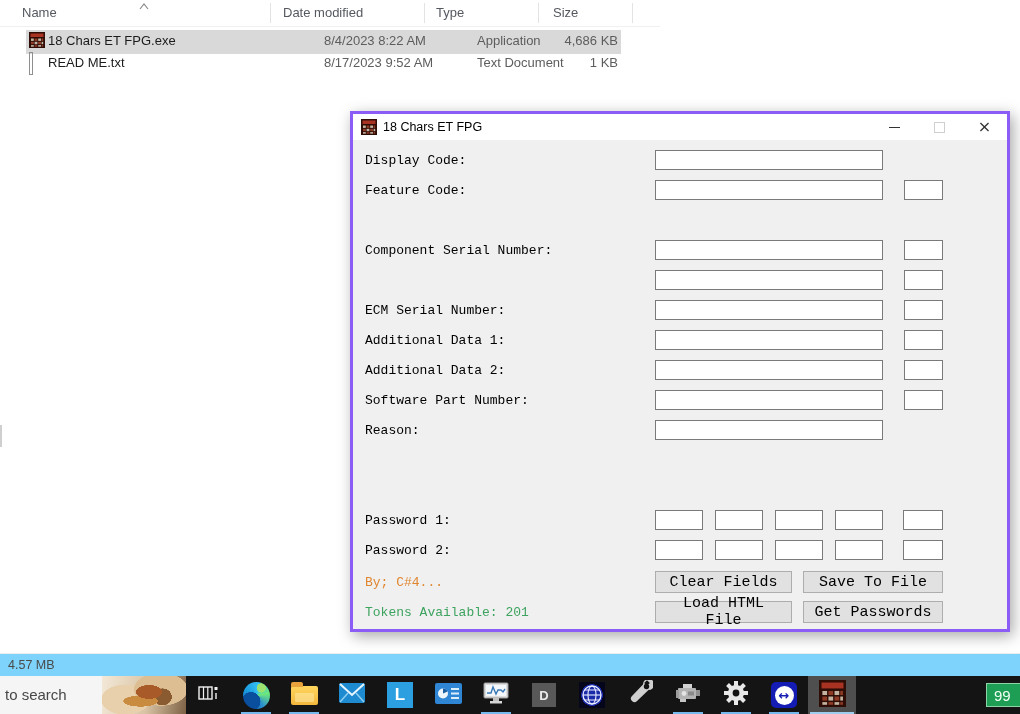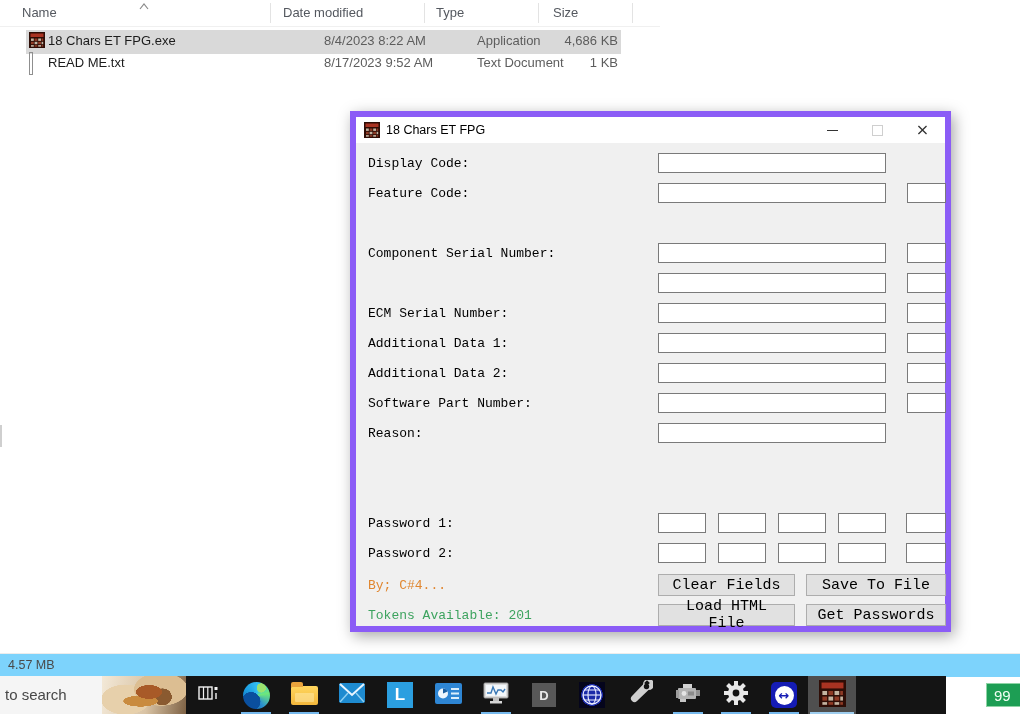--- a/index.html
+++ b/index.html
@@ -20,22 +20,22 @@
   .meta-date{left:261px;} .meta-type{left:414px;} .meta-size{right:3px;text-align:right;}
   .row-icon{position:absolute;left:3px;top:2px;}
   .doc-icon{width:12px;height:15px;background:#fdfdfd;border:1px solid #8f8f8f;box-sizing:border-box;
     background-image:repeating-linear-gradient(to bottom,transparent 0 2px,#b9b9b9 2px 3px);
     background-clip:content-box;padding:2px 1px;}
   .scroll-fragment{position:absolute;left:0;top:425px;width:2px;height:22px;background:#cfcfcf;}
   .status-bar{position:absolute;left:0;top:653px;width:1020px;height:23px;background:#7dd3fc;border-top:1px solid #ececec;}
   .status-text{position:absolute;left:8px;top:4px;font-size:12.5px;color:#4a4a4a;}
 
   
-  .dialog{position:absolute;left:350px;top:111px;width:601px;height:521px;background:#f0f0f0;
-    border:6px solid #8b5cf6;box-sizing:border-box;box-shadow:3px 4px 14px rgba(0,0,0,.35);}
+  .dialog{position:absolute;left:350px;top:111px;width:660px;height:521px;background:#f0f0f0;
+    border:3px solid #8b5cf6;box-sizing:border-box;box-shadow:3px 4px 14px rgba(0,0,0,.35);}
   .titlebar{position:absolute;left:0;top:0;right:0;height:26px;background:#ffffff;}
   .title-icon{position:absolute;left:8px;top:5px;}
   .title-text{position:absolute;left:30px;top:6px;font-size:12.5px;color:#000;}
   .win-controls{position:absolute;right:0;top:0;height:26px;display:flex;}
   .win-btn{width:45px;height:26px;display:flex;align-items:center;justify-content:center;}
   .min-glyph{width:11px;height:0;border-top:1px solid #333;}
   .max-glyph{width:9px;height:9px;border:1px solid #cfcfcf;}
   .close-glyph{font-size:16px;color:#333;line-height:1;font-family:"DejaVu Sans",sans-serif;}
 
   .frow{position:absolute;left:0;right:0;height:22px;}
@@ -47,21 +47,21 @@
   .pwbox{position:absolute;top:0;width:48px;height:20px;box-sizing:border-box;border:1px solid #7a7a7a;background:#fff;
     font-family:"Liberation Mono",monospace;font-size:13px;text-align:center;outline:none;}
   .credit-text{position:absolute;left:12px;font-family:"Liberation Mono","DejaVu Sans Mono",monospace;font-size:13px;white-space:nowrap;}
   .dbtn{position:absolute;height:22px;box-sizing:border-box;background:#e1e1e1;border:1px solid #adadad;
     font-family:"Liberation Mono","DejaVu Sans Mono",monospace;font-size:15px;color:#000;display:flex;align-items:center;justify-content:center;cursor:default;}
 
   
   .calc16{width:16px;height:16px;} .calc26{width:27px;height:27px;}
 
   
-  .taskbar{position:absolute;left:0;top:676px;width:946px;height:38px;background:#141414;}
+  .taskbar{position:absolute;left:0;top:676px;width:1020px;height:38px;background:#141414;}
   .search-box{position:absolute;left:0;top:0;width:186px;height:38px;background:#f5f5f5;}
   .search-text{position:absolute;left:5px;top:10px;font-size:15px;color:#474747;}
   .search-art{position:absolute;right:0;top:0;width:84px;height:38px;
     background:
       radial-gradient(26% 30% at 56% 42%,#a85a28 0 60%,transparent 61%),
       radial-gradient(34% 24% at 46% 66%,#c98b3f 0 60%,transparent 61%),
       radial-gradient(20% 40% at 72% 55%,#8a5a30 0 55%,transparent 56%),
       radial-gradient(70% 95% at 70% 35%,#dcbe92 0 45%,transparent 46%),
       radial-gradient(55% 75% at 28% 62%,#e7d0ab 0 52%,transparent 53%),
       linear-gradient(100deg,#f3e9d8,#d9c3a4 55%,#7d6144);}

